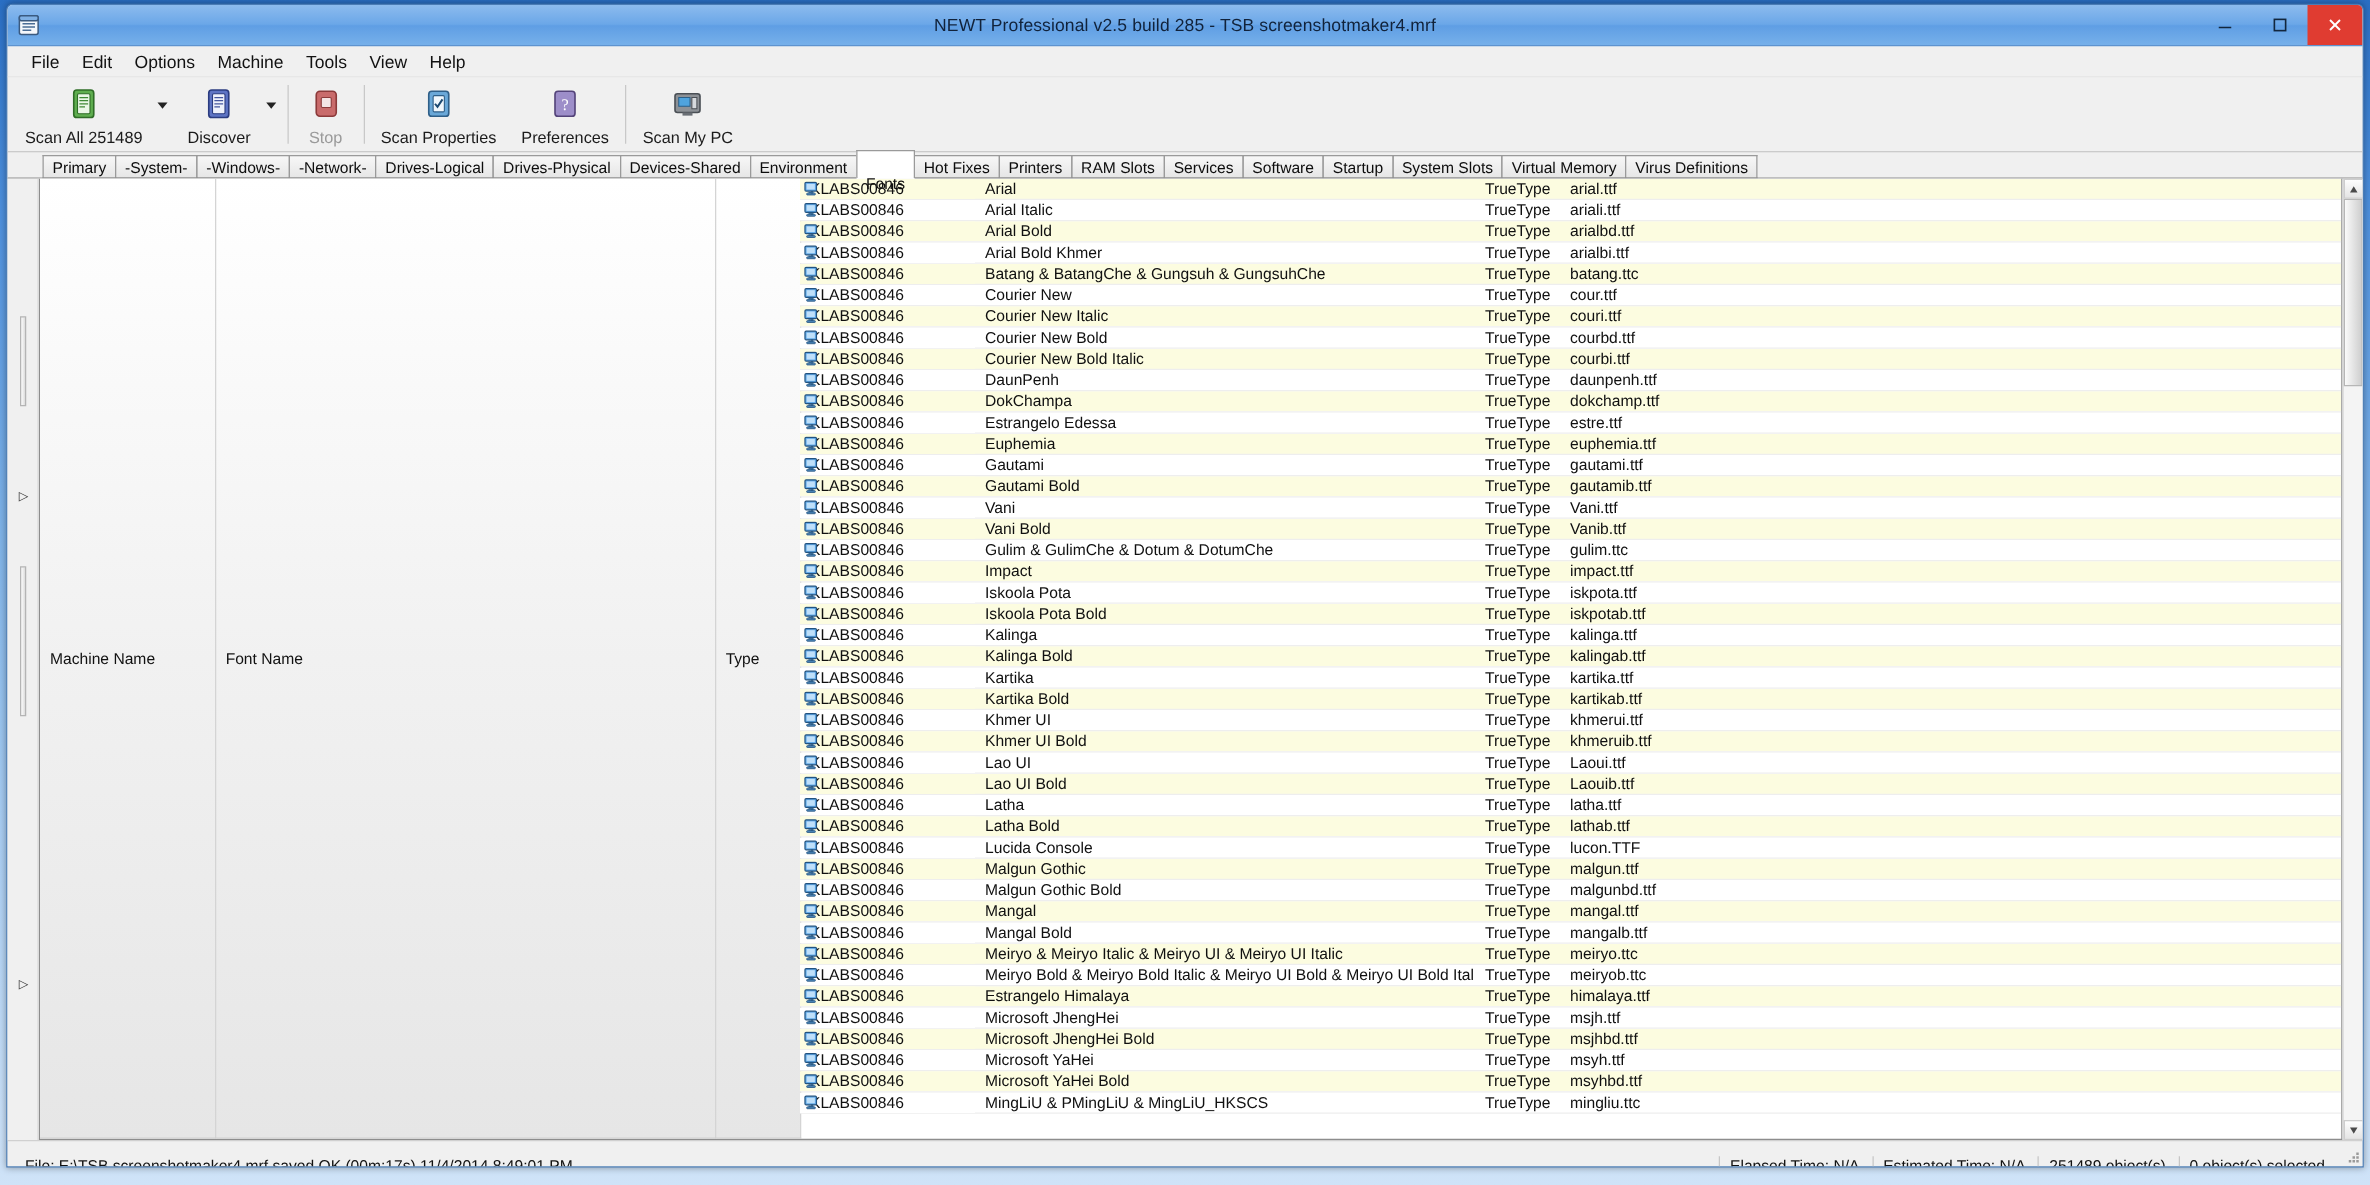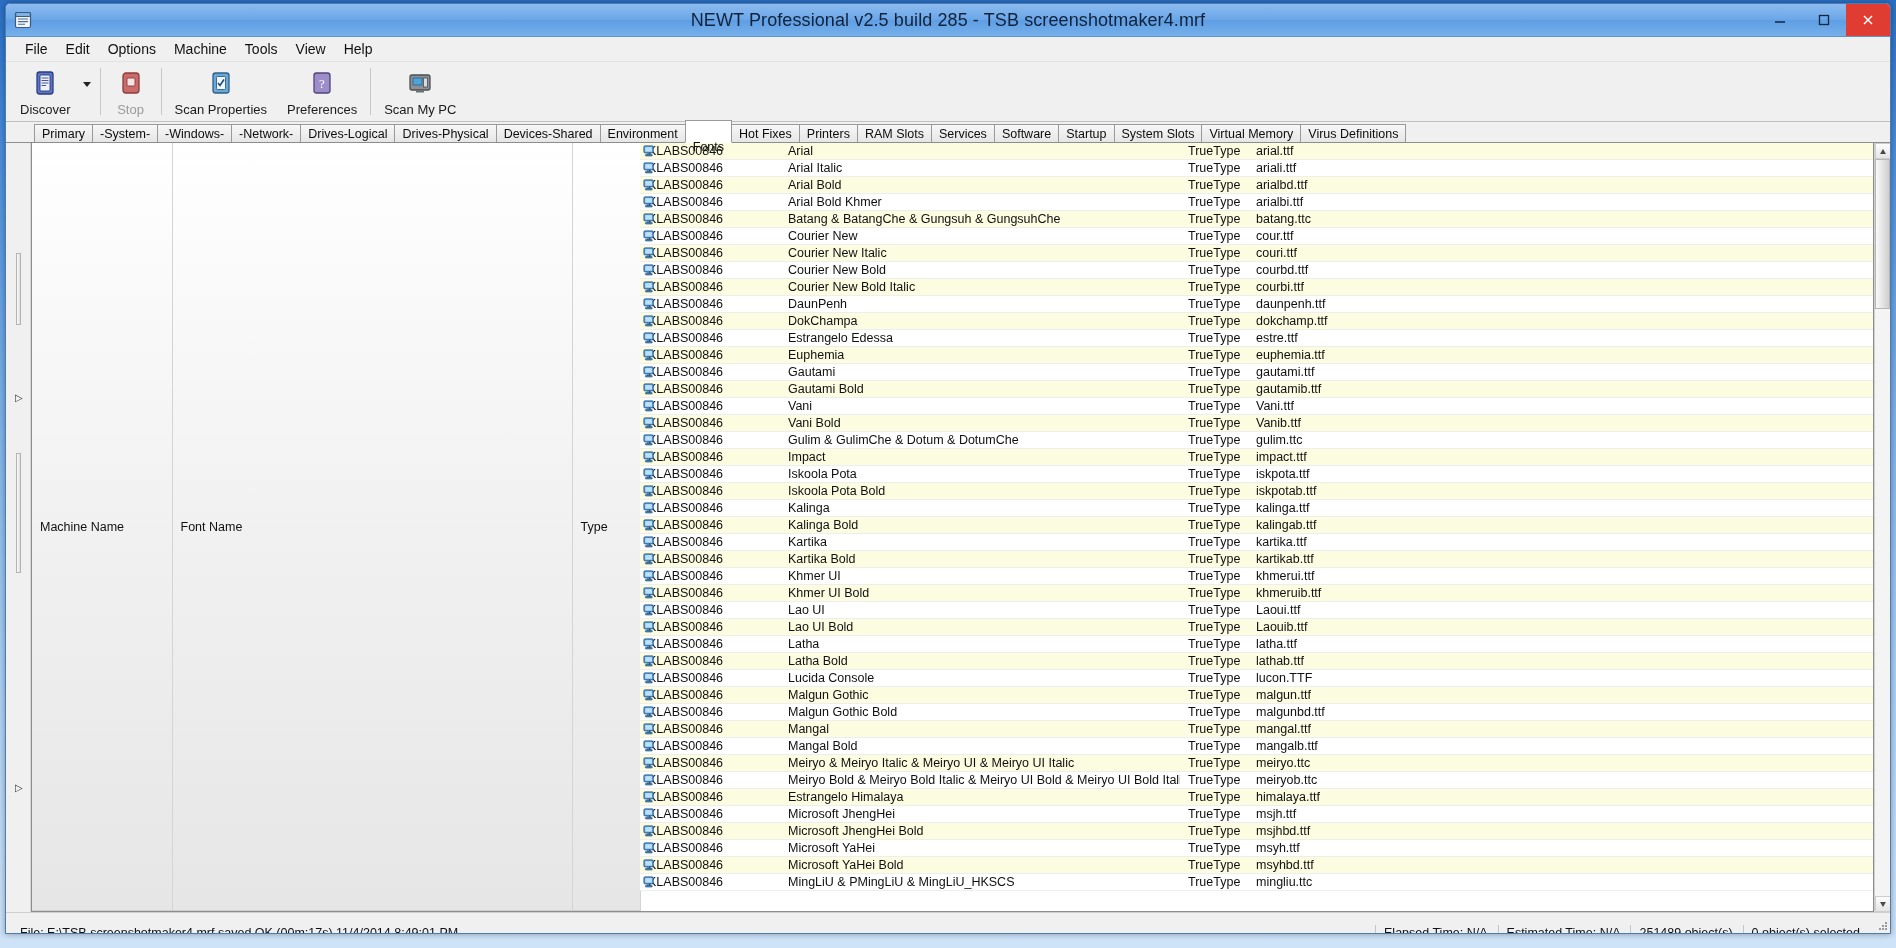--- a/index.html
+++ b/index.html
@@ -40,21 +40,21 @@
     width: 22px; height: 22px;
     margin-left: 6px;
     position: relative;
     display: flex; align-items: center; justify-content: center;
   }
   #appicon svg { display:block; }
   #titletext {
     position: absolute;
     left: 0; right: 0;
     text-align: center;
-    font-size: 18px;
+    font-size: 14px;
     color: #11223a;
     letter-spacing: .1px;
     pointer-events: none;
   }
   .winbtns { margin-left: auto; display: flex; align-items: stretch; height: 100%; }
   .winbtn {
     width: 44px;
     display: flex; align-items: center; justify-content: center;
     color: #0d2239;
     font-size: 15px;
@@ -323,20 +323,38 @@
     <div class="menuitem">Edit</div>
     <div class="menuitem">Options</div>
     <div class="menuitem">Machine</div>
     <div class="menuitem">Tools</div>
     <div class="menuitem">View</div>
     <div class="menuitem">Help</div>
   </div>
 
   <div id="toolbar">
 
+    <div class="tbgroup">
+      <div class="tbitem">
+        <div class="tbicon">
+          <svg width="30" height="30" viewBox="0 0 30 30">
+            <rect x="7" y="3" width="16" height="22" rx="2.5" fill="#5fae4f" stroke="#2f6d27" stroke-width="1.3"></rect>
+            <rect x="10" y="6" width="10" height="16" rx="1" fill="#eaf7e6" stroke="#2f6d27" stroke-width=".9"></rect>
+            <line x1="11.5" y1="9" x2="18.5" y2="9" stroke="#3f8a35" stroke-width="1"></line>
+            <line x1="11.5" y1="11.5" x2="18.5" y2="11.5" stroke="#3f8a35" stroke-width="1"></line>
+            <line x1="11.5" y1="14" x2="18.5" y2="14" stroke="#3f8a35" stroke-width="1"></line>
+            <line x1="11.5" y1="16.5" x2="16" y2="16.5" stroke="#3f8a35" stroke-width="1"></line>
+          </svg>
+        </div>
+        <div class="tblabel">Scan All 251489</div>
+      </div>
+      <div class="tbdrop">
+        <span class="caret"></span>
+      </div>
+    </div>
 
     <div class="tbgroup">
       <div class="tbitem">
         <div class="tbicon">
           <svg width="30" height="30" viewBox="0 0 30 30">
             <rect x="7" y="3" width="16" height="22" rx="2.5" fill="#5e74c4" stroke="#2b3c80" stroke-width="1.3"></rect>
             <rect x="10" y="6" width="10" height="16" rx="1" fill="#eef1fb" stroke="#2b3c80" stroke-width=".9"></rect>
             <line x1="11.5" y1="9" x2="18.5" y2="9" stroke="#44569e" stroke-width="1"></line>
             <line x1="11.5" y1="11.5" x2="18.5" y2="11.5" stroke="#44569e" stroke-width="1"></line>
             <line x1="11.5" y1="14" x2="18.5" y2="14" stroke="#44569e" stroke-width="1"></line>

